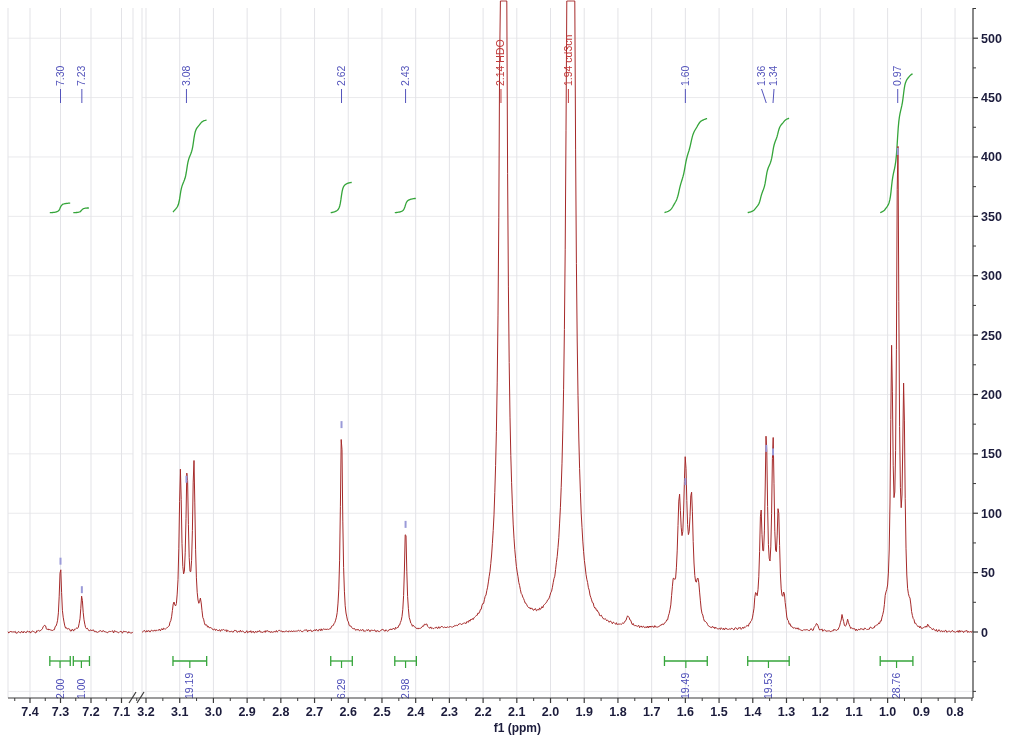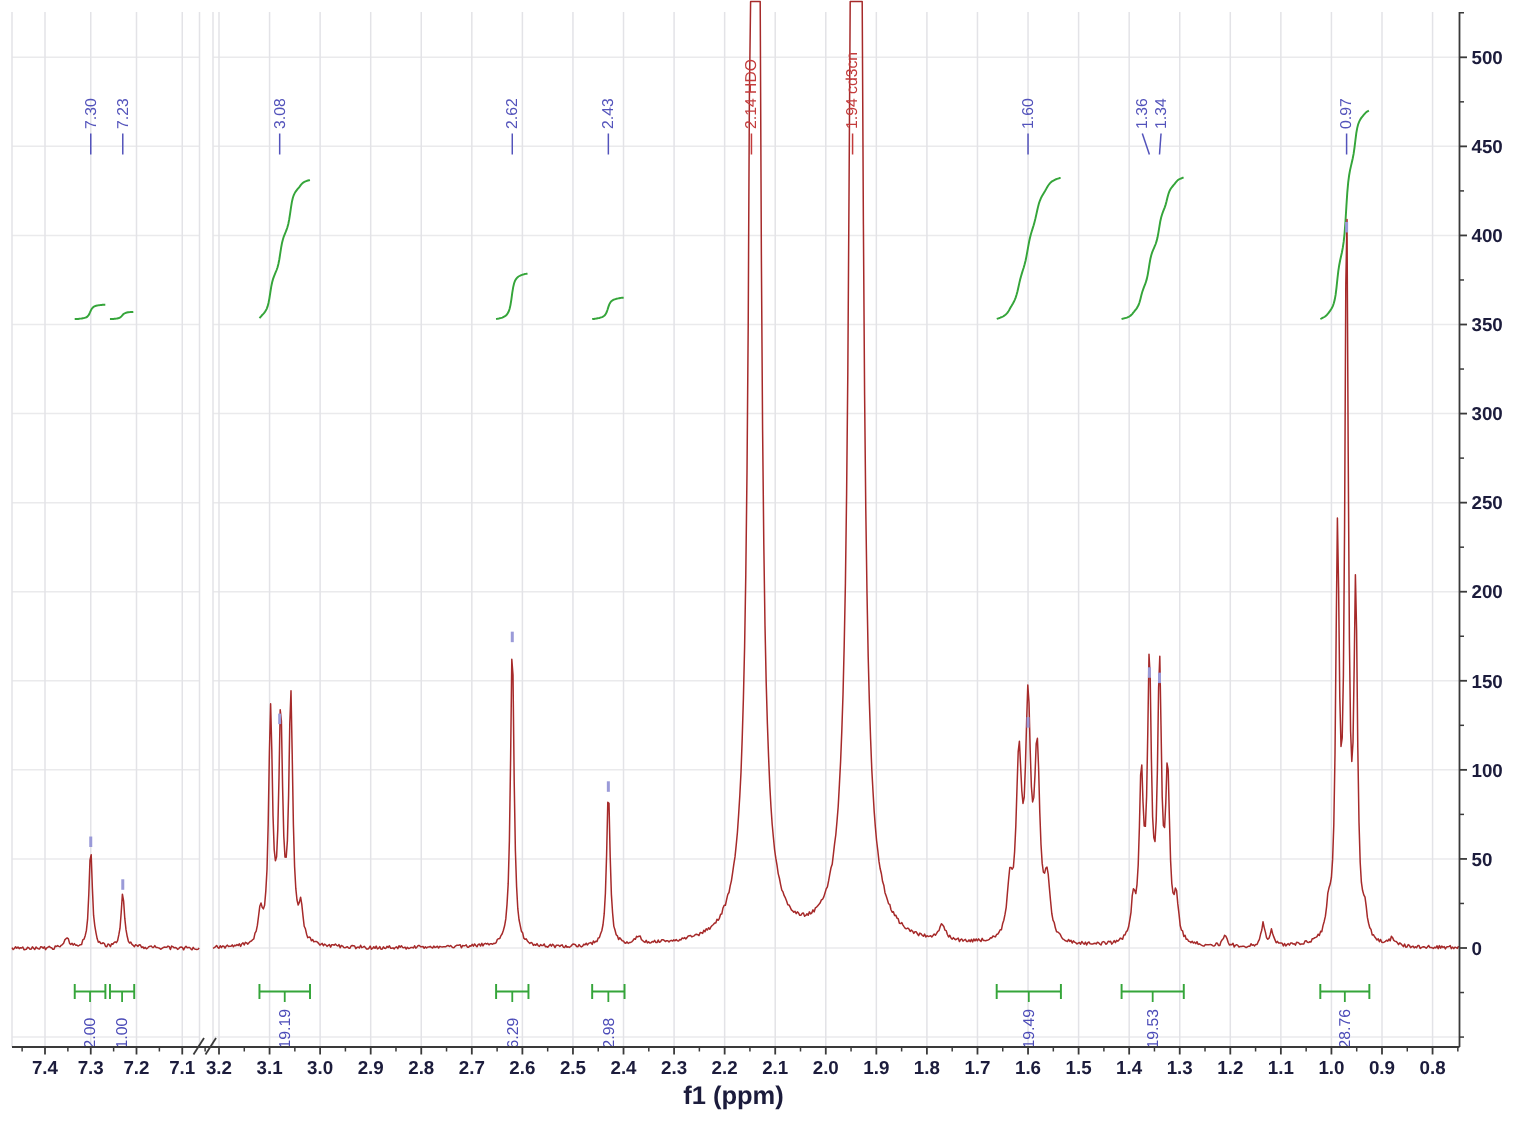--- a/index.html
+++ b/index.html
@@ -1,21 +1,21 @@
 <!DOCTYPE html>
 <html><head>
 <meta charset="utf-8">
 <style>
   html,body{margin:0;padding:0;background:#fff;}
   body{width:1024px;height:748px;overflow:hidden;}
   .stage{position:relative;width:1024px;height:748px;background:#ffffff;
          font-family:"Liberation Sans","DejaVu Sans",sans-serif;}
   .stage svg{position:absolute;left:0;top:0;}
-  .xlabel{position:absolute;top:721px;left:437px;width:104px;text-align:center;
-          font-size:17px;font-weight:600;color:#1c1c3c;letter-spacing:0;}
+  .xlabel{position:absolute;top:721px;left:437px;width:104px;text-align:right;
+          font-size:12px;font-weight:600;color:#1c1c3c;letter-spacing:0;}
   text.tick{font-size:12.5px;font-weight:600;fill:#1c1c3c;}
   text.plabel{font-size:10.5px;}
   text.ilabel{font-size:10.5px;}
 </style>
 </head>
 <body>
 
 <div class="stage">
   <svg id="chart" width="1024" height="748" viewBox="0 0 1024 748">
       <line x1="8" y1="691.38" x2="133" y2="691.38" stroke="#eaeaec" stroke-width="1"></line>

